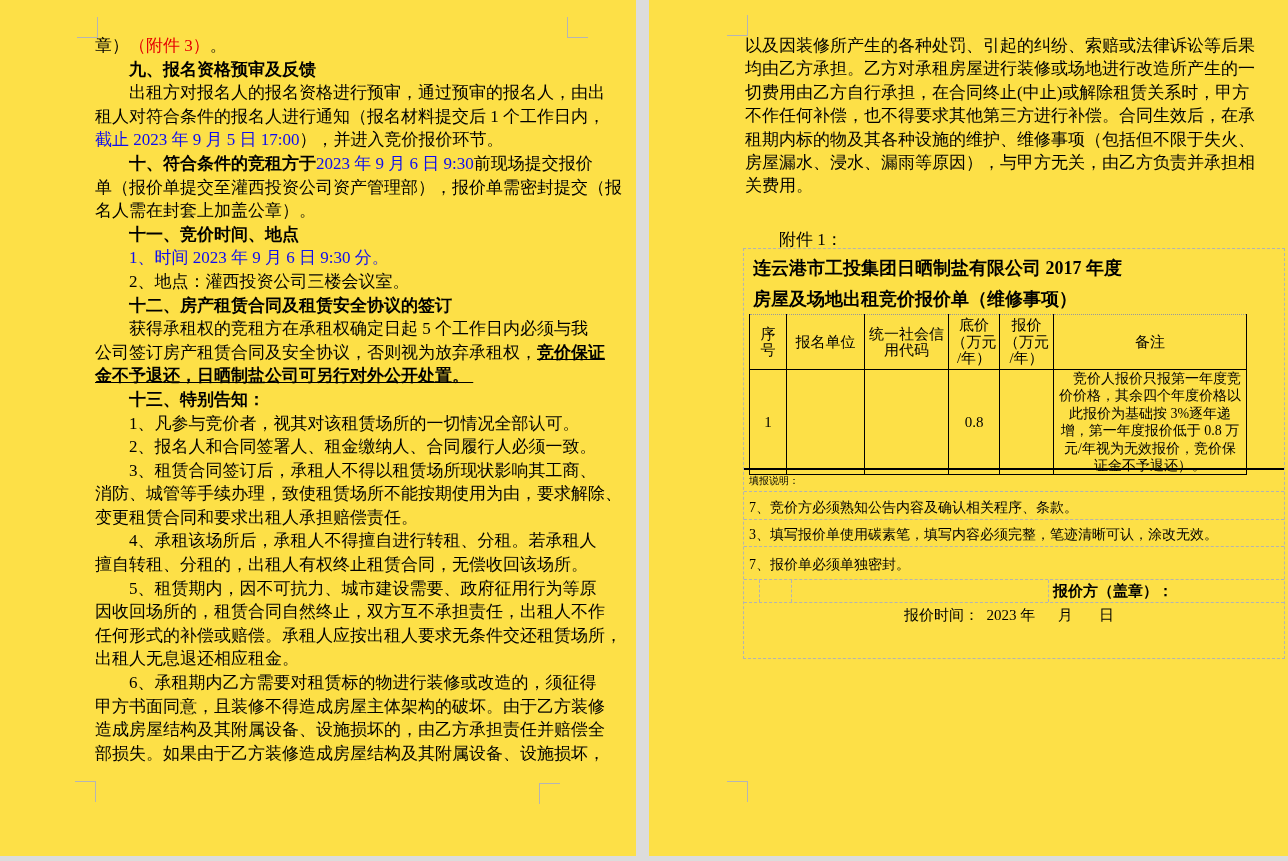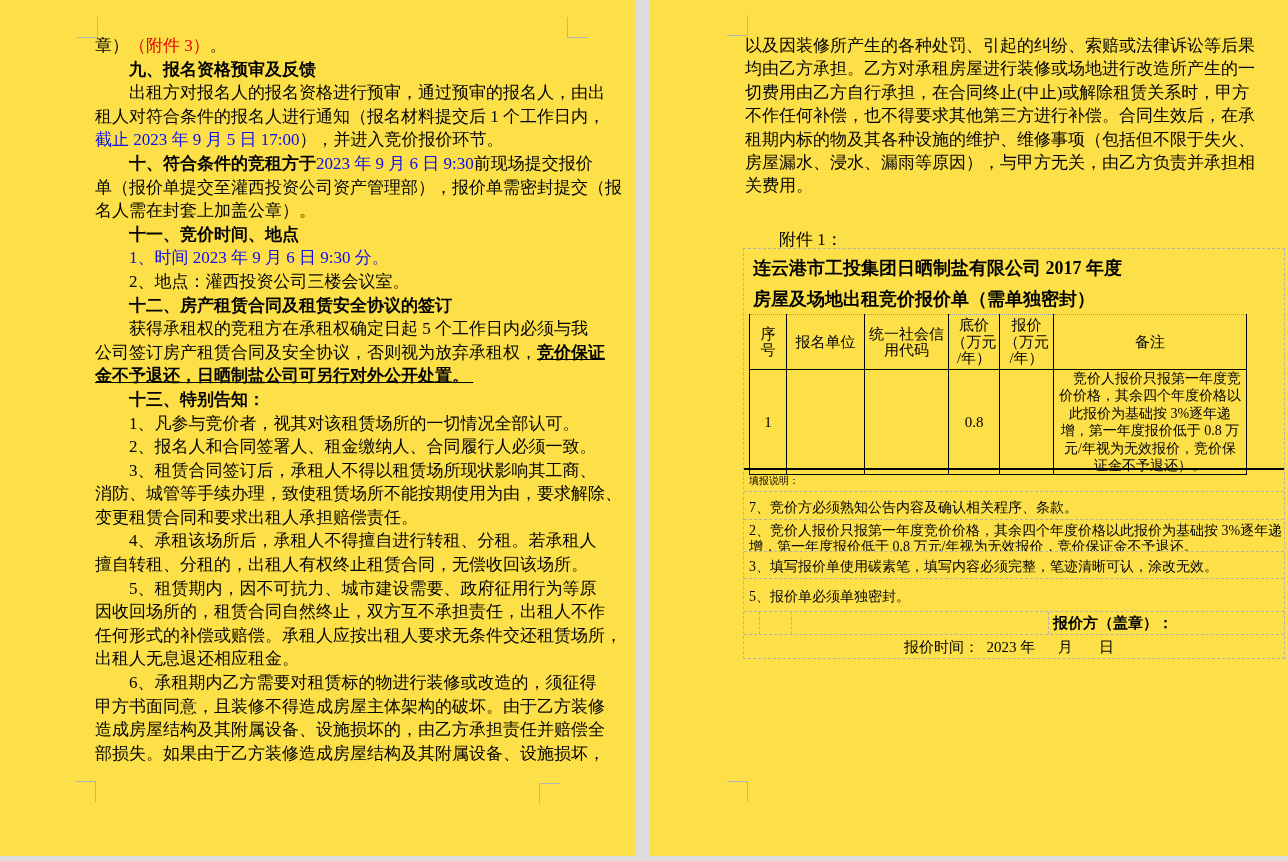--- a/index.html
+++ b/index.html
@@ -80,21 +80,21 @@
   <div id="page-right" class="page">
     <div class="crop tl" style="left:78px;top:15px;"></div>
     <div class="crop bl" style="left:78px;top:781px;"></div>
   </div>
 
   <div id="right-text" class="textcol"><div class="tline"><span>以及因装修所产生的各种处罚、引起的纠纷、索赔或法律诉讼等后果</span></div><div class="tline"><span>均由乙方承担。乙方对承租房屋进行装修或场地进行改造所产生的一</span></div><div class="tline"><span>切费用由乙方自行承担，在合同终止(中止)或解除租赁关系时，甲方</span></div><div class="tline"><span>不作任何补偿，也不得要求其他第三方进行补偿。合同生效后，在承</span></div><div class="tline"><span>租期内标的物及其各种设施的维护、维修事项（包括但不限于失火、</span></div><div class="tline"><span>房屋漏水、浸水、漏雨等原因），与甲方无关，由乙方负责并承担相</span></div><div class="tline"><span>关费用。</span></div></div>
 
   <div id="attach-label"><span class="ind"></span><span>附件 1：</span></div>
 
   <div id="form">
-    <div id="form-title"><span>连云港市工投集团日晒制盐有限公司 2017 年度</span><br><span>房屋及场地出租竞价报价单（需单独密封）</span></div>
+    <div id="form-title"><span>连云港市工投集团日晒制盐有限公司 2017 年度</span><br><span>房屋及场地出租竞价报价单（维修事项）</span></div>
 
     <table id="bid-table">
       <colgroup>
         <col style="width:37px">
           <col style="width:78px">
           <col style="width:84px">
         <col style="width:51px">
           <col style="width:54px">
           <col style="width:193px">
       </colgroup>
@@ -120,23 +120,22 @@
         <td>0.8</td>
         <td></td>
         <td class="remark">竞价人报价只报第一年度竞价价格，其余四个年度价格以此报价为基础按 3%逐年递增，第一年度报价低于 0.8 万元/年视为无效报价，竞价保证金不予退还）。</td>
       </tr>
     </tbody>
       </table>
 
     <div id="notes">
       <div id="notes-head">填报说明：</div>
       <div id="note-1" class="nrow">7、竞价方必须熟知公告内容及确认相关程序、条款。</div>
-      <div id="note-2" class="nrow">2、竞价人报价只报第一年度竞价价格，其余四个年度价格以此报价为基础按 3%逐年递增，第一年度报价低于 0.8 万元/年视为无效报价，竞价保证金不予退还。</div>
       <div id="note-3" class="nrow">3、填写报价单使用碳素笔，填写内容必须完整，笔迹清晰可认，涂改无效。</div>
-      <div id="note-4" class="nrow">5、报价单必须单独密封。</div>
+      <div id="note-4" class="nrow">7、报价单必须单独密封。</div>
       <div id="sig-row">
         <span class="sig-div" style="left:15px;"></span>
         <span class="sig-div" style="left:47px;"></span>
         <span class="sig-div" style="left:304px;"></span>
         <span id="sig-label">报价方（盖章）：</span>
       </div>
       <div id="date-row">
         <span id="date-text">报价时间：  2023 年      月       日</span>
       </div>
     </div>

